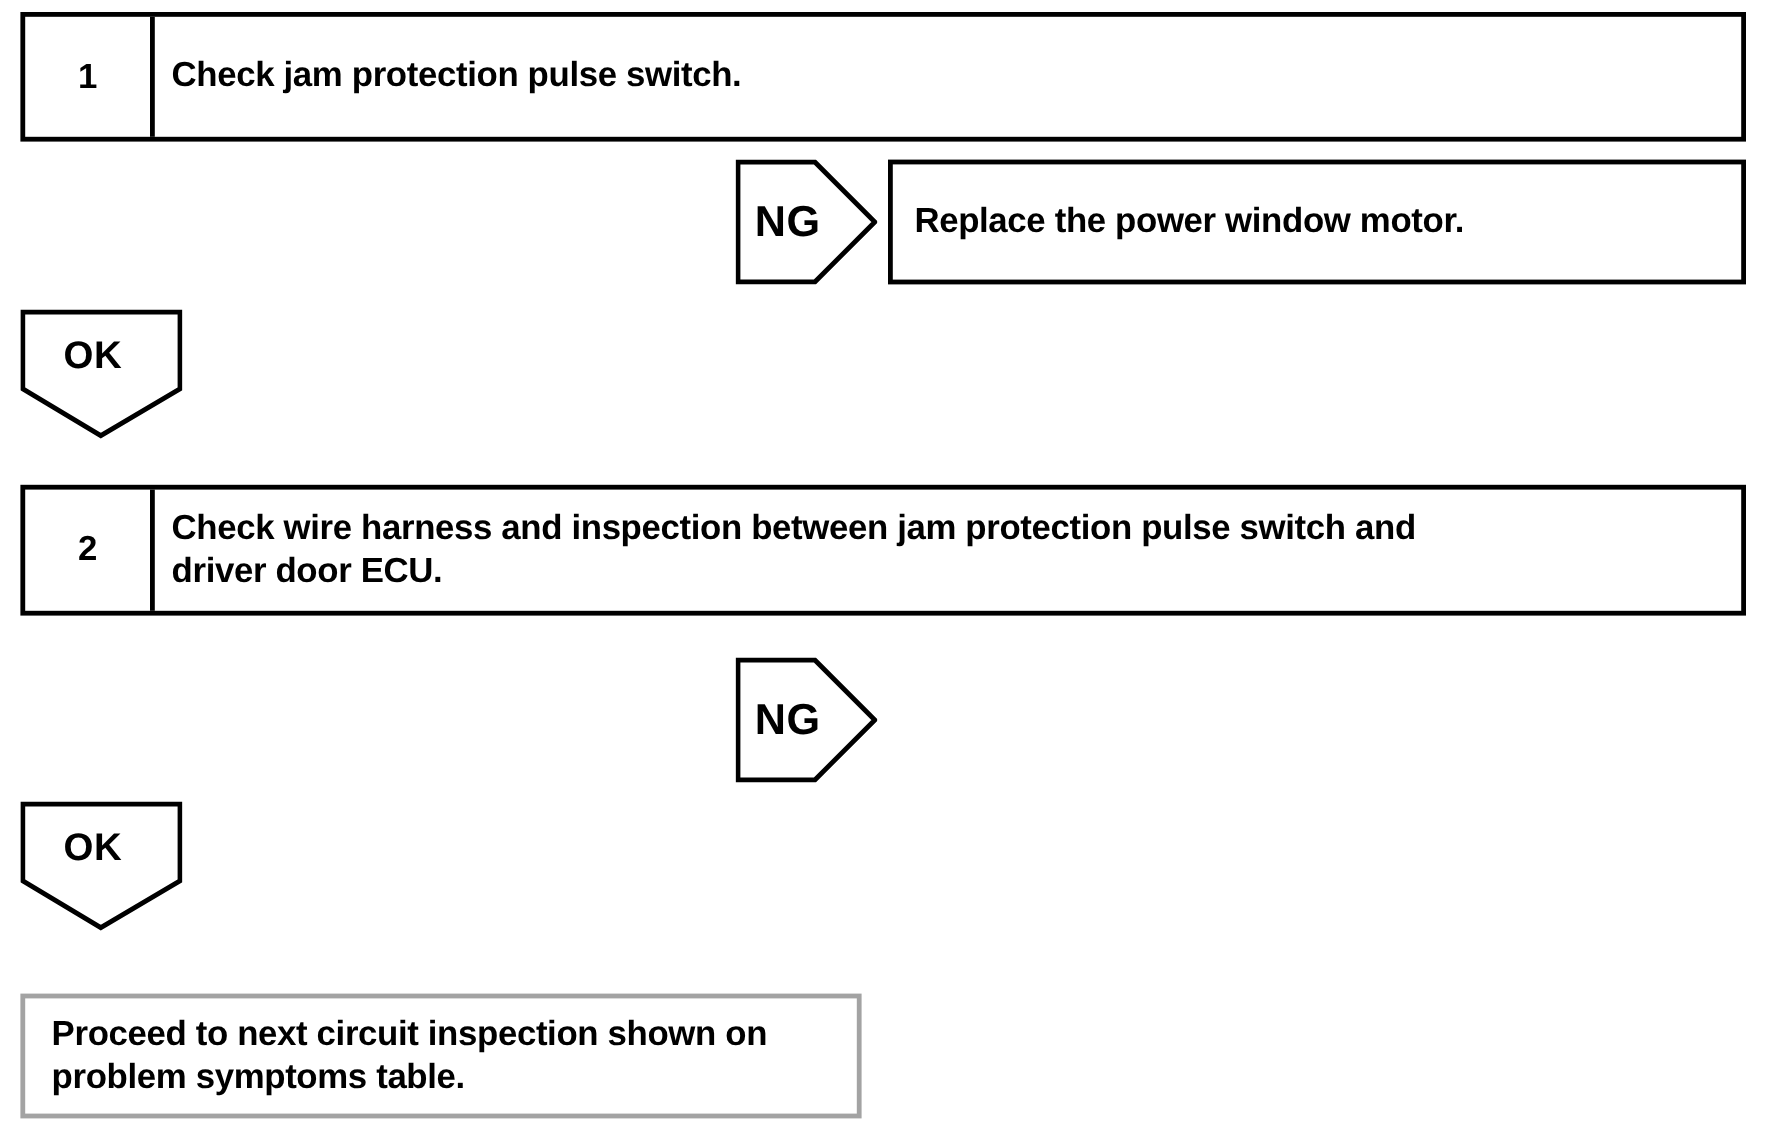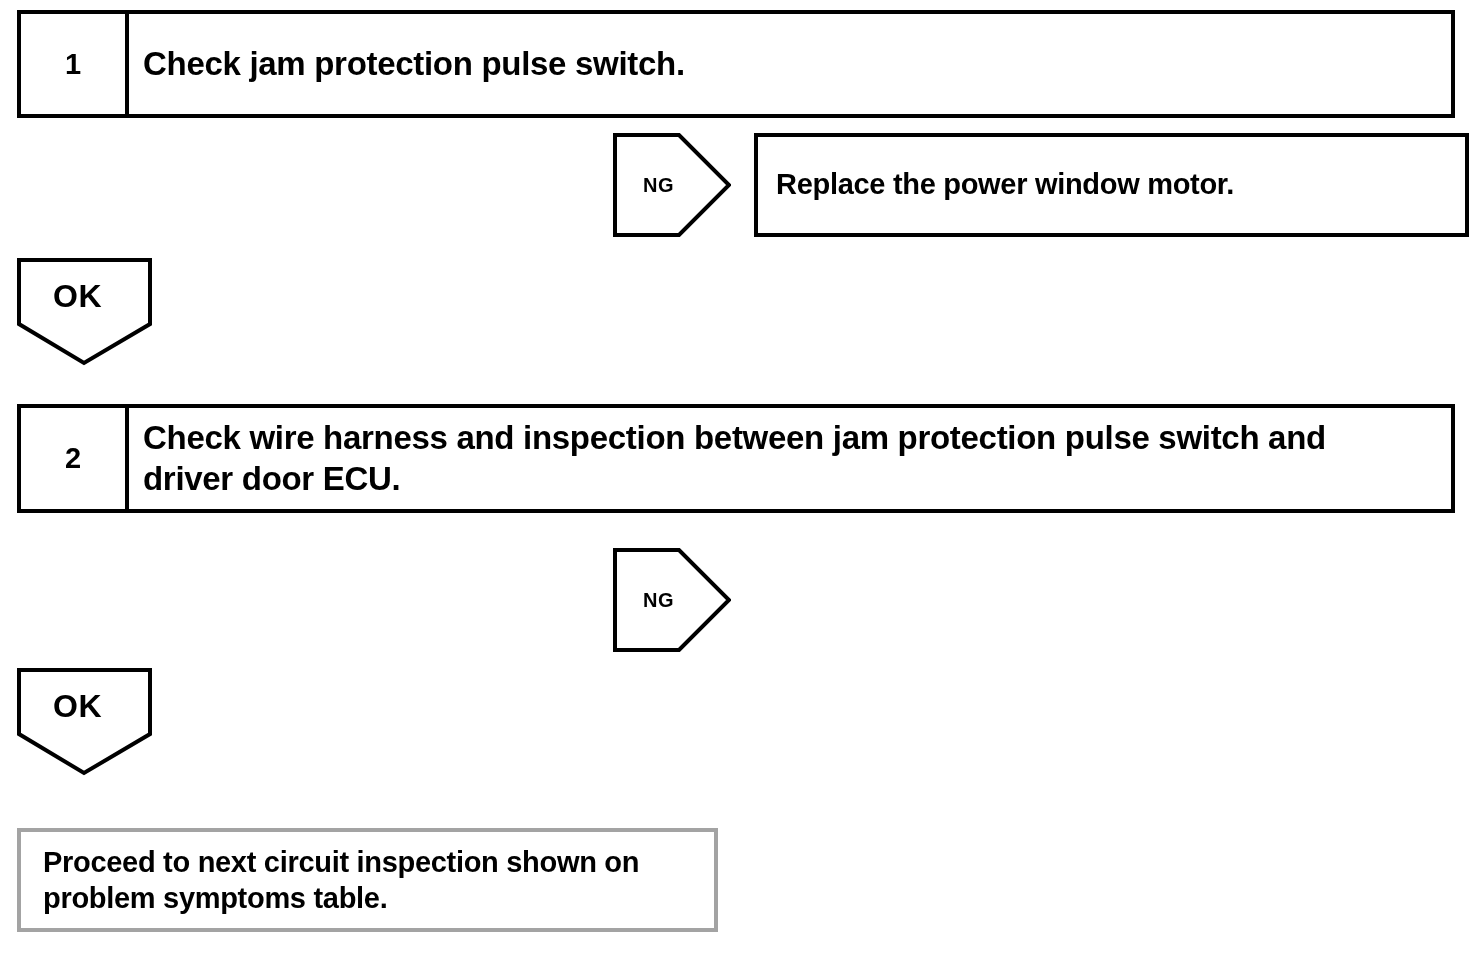--- a/index.html
+++ b/index.html
@@ -38,42 +38,41 @@
     justify-content: center;
     font-size: 29px;
     font-weight: bold;
     letter-spacing: 0px;
   }
   .step-text {
     flex: 1 1 auto;
     display: flex;
     align-items: center;
     padding-left: 14px;
-    font-size: 33px;
+    font-size: 29px;
     font-weight: bold;
     line-height: 1.22;
     letter-spacing: -0.3px;
     white-space: pre-line;
   }
 
   
   .action-box {
     position: absolute;
     box-sizing: border-box;
     border: 4px solid #000;
     background: #fff;
     display: flex;
     align-items: center;
     padding-left: 18px;
     padding-right: 12px;
     font-size: 29px;
     font-weight: bold;
     letter-spacing: -0.3px;
     line-height: 1.22;
-    margin-left: 14px;
   }
 
   
   .terminal-box {
     position: absolute;
     box-sizing: border-box;
     border: 4px solid #a3a3a3;
     background: #fff;
     padding: 12px 10px 0 22px;
     font-size: 29px;
@@ -91,24 +90,24 @@
   }
   .ng-arrow svg {
     position: absolute;
     left: 0;
     top: 0;
     display: block;
   }
   .ng-arrow .ng-label {
     position: relative;
     z-index: 2;
-    font-size: 20px;
+    font-size: 36px;
     font-weight: bold;
     letter-spacing: 0.5px;
-    padding-left: 30px;
+    padding-left: 16px;
   }
 
   
   .ok-arrow {
     position: absolute;
   }
   .ok-arrow svg {
     position: absolute;
     left: 0;
     top: 0;

